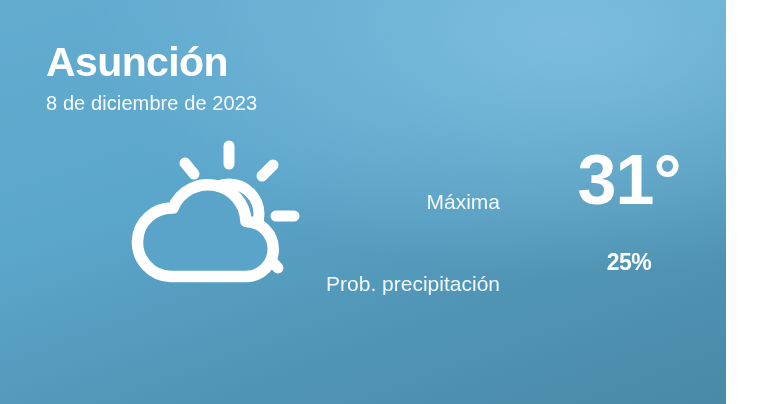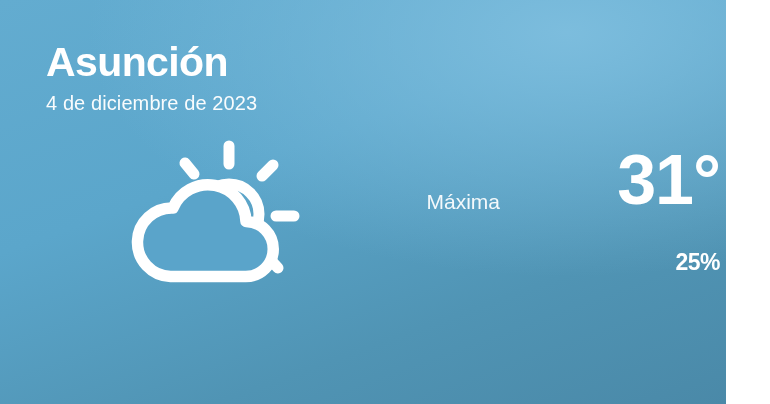--- a/index.html
+++ b/index.html
@@ -82,21 +82,21 @@
     padding-right: 38px;
     box-sizing: border-box;
     color: rgba(255,255,255,0.93);
     font-weight: 400;
     font-size: 21px;
     white-space: nowrap;
     margin-top: 44px;
   }
   .stat-value {
     flex: 1 1 auto;
-    text-align: right;
+    text-align: center;
     color: #ffffff;
     font-weight: 700;
     white-space: nowrap;
     letter-spacing: -1px;
   }
 
   #row-max { height: 104px; }
   #row-max .stat-value { font-size: 70px; line-height: 1; }
 
   #row-min { height: 78px; }
@@ -117,21 +117,21 @@
     white-space: nowrap;
   }
 </style>
 </head>
 <body>
 
 <div id="widget">
 
   <div id="header">
     <h1 id="city-title">Asunción</h1>
-    <p id="date-line">4 de diciembre de 2023</p>
+    <p id="date-line">8 de diciembre de 2023</p>
   </div>
 
   <div id="icon-wrap">
     <svg viewBox="0 0 220 170" xmlns="http://www.w3.org/2000/svg" fill="none" stroke="#ffffff" stroke-linecap="round" stroke-linejoin="round">
 
       <g stroke-width="11">
         <line x1="121" y1="14" x2="121" y2="32"></line>
         <line x1="77" y1="31" x2="86" y2="42"></line>
         <line x1="165" y1="33" x2="154" y2="44"></line>
         <line x1="186" y1="84" x2="168" y2="84"></line>
@@ -156,19 +156,20 @@
 
   <div id="stats">
 
     <div class="stat-row" id="row-max">
       <div class="stat-label">Máxima</div>
       <div class="stat-value">31°</div>
     </div>
 
 
     <div class="stat-row" id="row-precip">
+      <div class="stat-label">Prob. precipitación</div>
       <div class="stat-value">25%</div>
     </div>
 
   </div>
 
 
 </div>
 
 </body></html>

